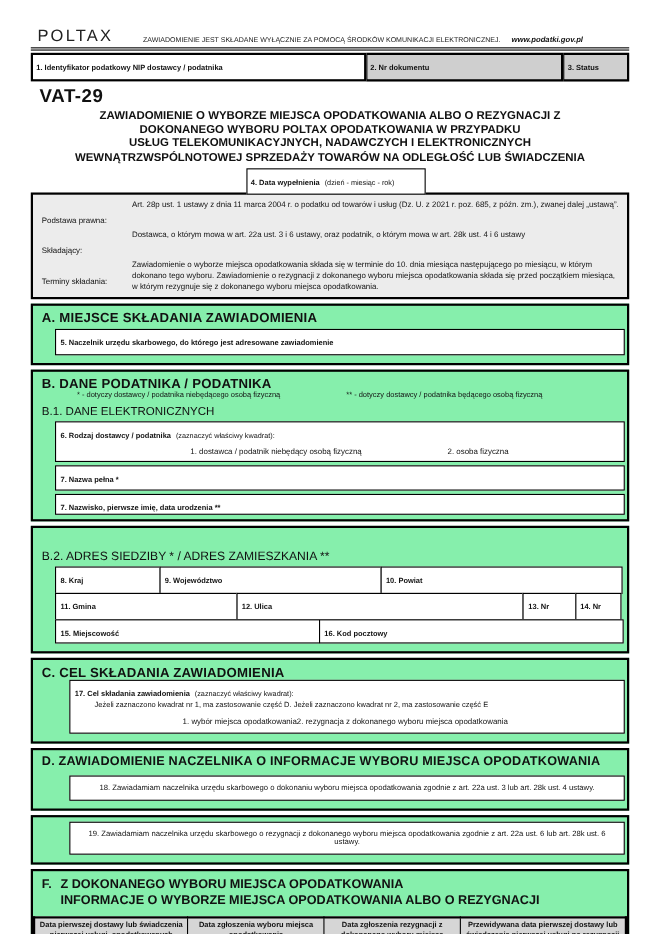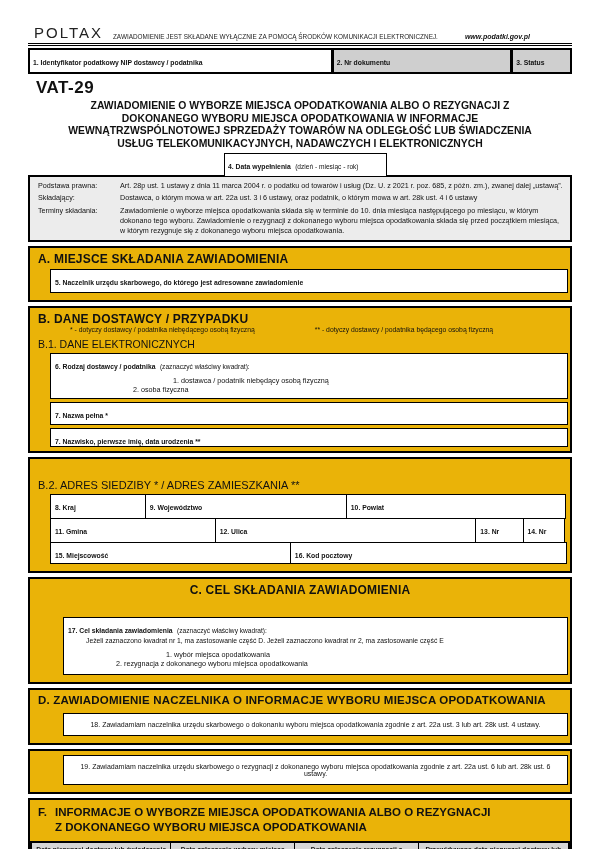--- a/index.html
+++ b/index.html
@@ -1,20 +1,20 @@
 <!DOCTYPE html>
 <html><head>
 <meta charset="utf-8">
 <style>
   html,body{margin:0;padding:0;background:#fff;}
   body{width:600px;height:849px;font-family:"Liberation Sans",sans-serif;color:#111;-webkit-font-smoothing:antialiased;}
   .page{position:relative;width:544px;margin:0 auto;padding-top:24px;}
 
   
-  .topline{display:flex;align-items:flex-end;gap:10px;border-bottom:3px double #000;padding:0 2px 2px 6px;}
+  .topline{display:flex;align-items:flex-end;gap:10px;border-bottom:3px double #000;padding:0 2px 2px 6px;text-align:right;}
   .brand{font-size:15px;letter-spacing:2px;color:#222;}
   .notice{font-size:6.4px;color:#222;flex:1;padding-bottom:1px;}
   .website{font-size:7px;font-weight:bold;font-style:italic;padding-bottom:1px;padding-right:40px;}
 
   
   .idrow{display:flex;margin-top:2px;}
   .idbox{border:2px solid #000;height:26px;padding:1px 3px;box-sizing:border-box;}
   .idbox + .idbox{border-left-width:1px;}
   .id1{width:56%;background:#fff;}
   .id2{width:33%;background:#cfcfcf;}
@@ -24,39 +24,39 @@
 
   .formcode{font-size:17px;font-weight:bold;margin:4px 0 2px 8px;letter-spacing:.5px;}
   .maintitle{text-align:center;font-weight:bold;font-size:10.4px;line-height:1.22;margin:1px 0 2px 0;}
 
   .datebox{width:163px;margin-left:196px;border:1.5px solid #000;height:24px;padding:1px 3px;box-sizing:border-box;background:#fff;position:relative;z-index:2;}
 
   
   .legal{border:2px solid #000;background:#ececec;padding:4px 6px 5px 8px;margin-top:-2px;}
   .legal-row{display:flex;margin-bottom:3px;}
   .legal-row:last-child{margin-bottom:0;justify-content:center;}
-  .legal-label{width:78px;flex:none;font-size:7.2px;line-height:1.35;}
+  .legal-label{width:78px;flex:none;font-size:7.2px;line-height:1.35;margin-top:15px;}
   .legal-text{flex:1;font-size:7.2px;line-height:1.35;padding-left:4px;}
 
   
-  .section{border:2px solid #000;background:#eab308;margin-top:4px;padding-bottom:4px;}
+  .section{border:2px solid #000;background:#86efac;margin-top:4px;padding-bottom:4px;}
   .sec-title{font-size:12px;font-weight:bold;padding:4px 8px 3px 8px;letter-spacing:.2px;}
   .sec-sub{font-size:10.5px;font-weight:normal;padding:2px 8px 3px 8px;}
   .fnotes{display:flex;gap:60px;font-size:6.8px;padding:0 0 3px 40px;}
   .fbox{background:#fff;border:1px solid #000;margin:0 2px 3px 20px;padding:1px 4px;box-sizing:border-box;}
   .fbox.indent2{margin-left:33px;}
   .statement{text-align:center;font-size:7px;font-weight:normal;padding:7px 4px;margin:4px 2px 3px 33px;}
 
   
   .addr-row{display:flex;margin:0 2px 0 20px;}
   .addr-row .abox{background:#fff;border:1px solid #000;margin-bottom:-1px;margin-right:-1px;padding:1px 4px;box-sizing:border-box;height:25px;}
   .addr-row:last-child .abox{margin-bottom:3px;}
 
   
-  .optrow{display:flex;font-size:7.2px;padding:3px 0 3px 0;flex-direction:column;}
+  .optrow{display:flex;font-size:7.2px;padding:3px 0 3px 0;}
   .opt{white-space:nowrap;}
 
   
   .f-title{display:flex;gap:8px;font-size:11.5px;font-weight:bold;padding:5px 8px 4px 8px;line-height:1.3;}
   .ftable{width:100%;border-collapse:collapse;margin-top:2px;background:#fff;}
   .ftable th,.ftable td{border:1px solid #000;}
   .ftable th{background:#d6d6d6;font-size:6.8px;font-weight:bold;text-align:center;vertical-align:top;padding:3px 4px;line-height:1.25;}
   .ftable th .fhint{display:block;}
   .ftable{border:2px solid #000;}
   .ftable tr:first-child th{border-top:none;}
@@ -80,23 +80,23 @@
       <span class="flabel">2. Nr dokumentu</span>
     </div>
     <div class="idbox id3">
       <span class="flabel">3. Status</span>
     </div>
   </div>
 
   <div class="formcode">VAT-29</div>
   <div class="maintitle">
     <div>ZAWIADOMIENIE O WYBORZE MIEJSCA OPODATKOWANIA ALBO O REZYGNACJI Z</div>
-    <div>DOKONANEGO WYBORU MIEJSCA OPODATKOWANIA W INFORMACJE</div>
+    <div>DOKONANEGO WYBORU POLTAX OPODATKOWANIA W PRZYPADKU</div>
+    <div>USŁUG TELEKOMUNIKACYJNYCH, NADAWCZYCH I ELEKTRONICZNYCH</div>
     <div>WEWNĄTRZWSPÓLNOTOWEJ SPRZEDAŻY TOWARÓW NA ODLEGŁOŚĆ LUB ŚWIADCZENIA</div>
-    <div>USŁUG TELEKOMUNIKACYJNYCH, NADAWCZYCH I ELEKTRONICZNYCH</div>
   </div>
 
   <div class="datebox">
     <span class="flabel">4. Data wypełnienia</span>
     <span class="fhint">(dzień - miesiąc - rok)</span>
   </div>
 
   <div class="legal">
     <div class="legal-row">
       <div class="legal-label">Podstawa prawna:</div>
@@ -113,21 +113,21 @@
   </div>
 
   <div class="section">
     <div class="sec-title">A. MIEJSCE SKŁADANIA ZAWIADOMIENIA</div>
     <div class="fbox" style="height:24px;">
       <span class="flabel">5. Naczelnik urzędu skarbowego, do którego jest adresowane zawiadomienie</span>
     </div>
   </div>
 
   <div class="section">
-    <div class="sec-title" style="padding-bottom:0;">B. DANE DOSTAWCY / PRZYPADKU</div>
+    <div class="sec-title" style="padding-bottom:0;">B. DANE PODATNIKA / PODATNIKA</div>
     <div class="fnotes">
       <span>* -  dotyczy dostawcy / podatnika niebędącego osobą fizyczną</span>
       <span>** -  dotyczy dostawcy / podatnika będącego osobą fizyczną</span>
     </div>
     <div class="sec-sub">B.1. DANE ELEKTRONICZNYCH</div>
     <div class="fbox">
       <span class="flabel">6. Rodzaj dostawcy / podatnika</span>
       <span class="fhint">(zaznaczyć właściwy kwadrat):</span>
       <div class="optrow">
         <span class="opt" style="margin-left:118px;">1. dostawca / podatnik niebędący osobą fizyczną</span>
@@ -173,28 +173,28 @@
       <div class="abox" style="width:46.5%;height:22px;">
         <span class="flabel">15. Miejscowość</span>
       </div>
       <div class="abox" style="width:53.5%;height:22px;">
         <span class="flabel">16. Kod pocztowy</span>
       </div>
     </div>
   </div>
 
   <div class="section">
-    <div class="sec-title" style="padding-bottom:20px;text-align:center;">C. CEL SKŁADANIA ZAWIADOMIENIA</div>
+    <div class="sec-title" style="padding-bottom:0;">C. CEL SKŁADANIA ZAWIADOMIENIA</div>
     <div class="fbox indent2">
       <span class="flabel">17. Cel składania zawiadomienia</span>
       <span class="fhint">(zaznaczyć właściwy kwadrat):</span>
       <div style="font-size:6.8px;padding-left:18px;">Jeżeli zaznaczono kwadrat nr 1, ma zastosowanie część D. Jeżeli zaznaczono kwadrat nr 2, ma zastosowanie część E</div>
       <div class="optrow" style="padding:6px 0 5px 0;">
         <span class="opt" style="margin-left:98px;">1. wybór miejsca opodatkowania</span>
-        <span class="opt" style="margin-left:48px;">2. rezygnacja z dokonanego wyboru miejsca opodatkowania</span>
+        <span class="opt" style="">2. rezygnacja z dokonanego wyboru miejsca opodatkowania</span>
       </div>
     </div>
   </div>
 
   <div class="section">
     <div class="sec-title" style="font-size:11.5px;">D. ZAWIADOMIENIE NACZELNIKA O INFORMACJE WYBORU MIEJSCA OPODATKOWANIA</div>
     <div class="fbox statement">
       <span>18. Zawiadamiam naczelnika urzędu skarbowego o dokonaniu wyboru miejsca opodatkowania zgodnie z art. 22a ust. 3 lub art. 28k ust. 4 ustawy.</span>
     </div>
   </div>
@@ -202,22 +202,22 @@
   <div class="section">
     <div class="fbox statement">
       <span>19. Zawiadamiam naczelnika urzędu skarbowego o rezygnacji z dokonanego wyboru miejsca opodatkowania zgodnie z art. 22a ust. 6 lub art. 28k ust. 6 ustawy.</span>
     </div>
   </div>
 
   <div class="section" style="padding-bottom:0;">
     <div class="f-title">
       <span>F.</span>
       <span>
+        <div>Z DOKONANEGO WYBORU MIEJSCA OPODATKOWANIA</div>
         <div>INFORMACJE O WYBORZE MIEJSCA OPODATKOWANIA ALBO O REZYGNACJI</div>
-        <div>Z DOKONANEGO WYBORU MIEJSCA OPODATKOWANIA</div>
       </span>
     </div>
     <table class="ftable">
       <tbody>
           <tr>
         <th style="width:26%;">
           <span>Data pierwszej dostawy lub świadczenia pierwszej usługi, opodatkowanych zgodnie z dokonanym wyborem miejsca opodatkowania</span>
           
         </th>
         <th style="width:23%;">

